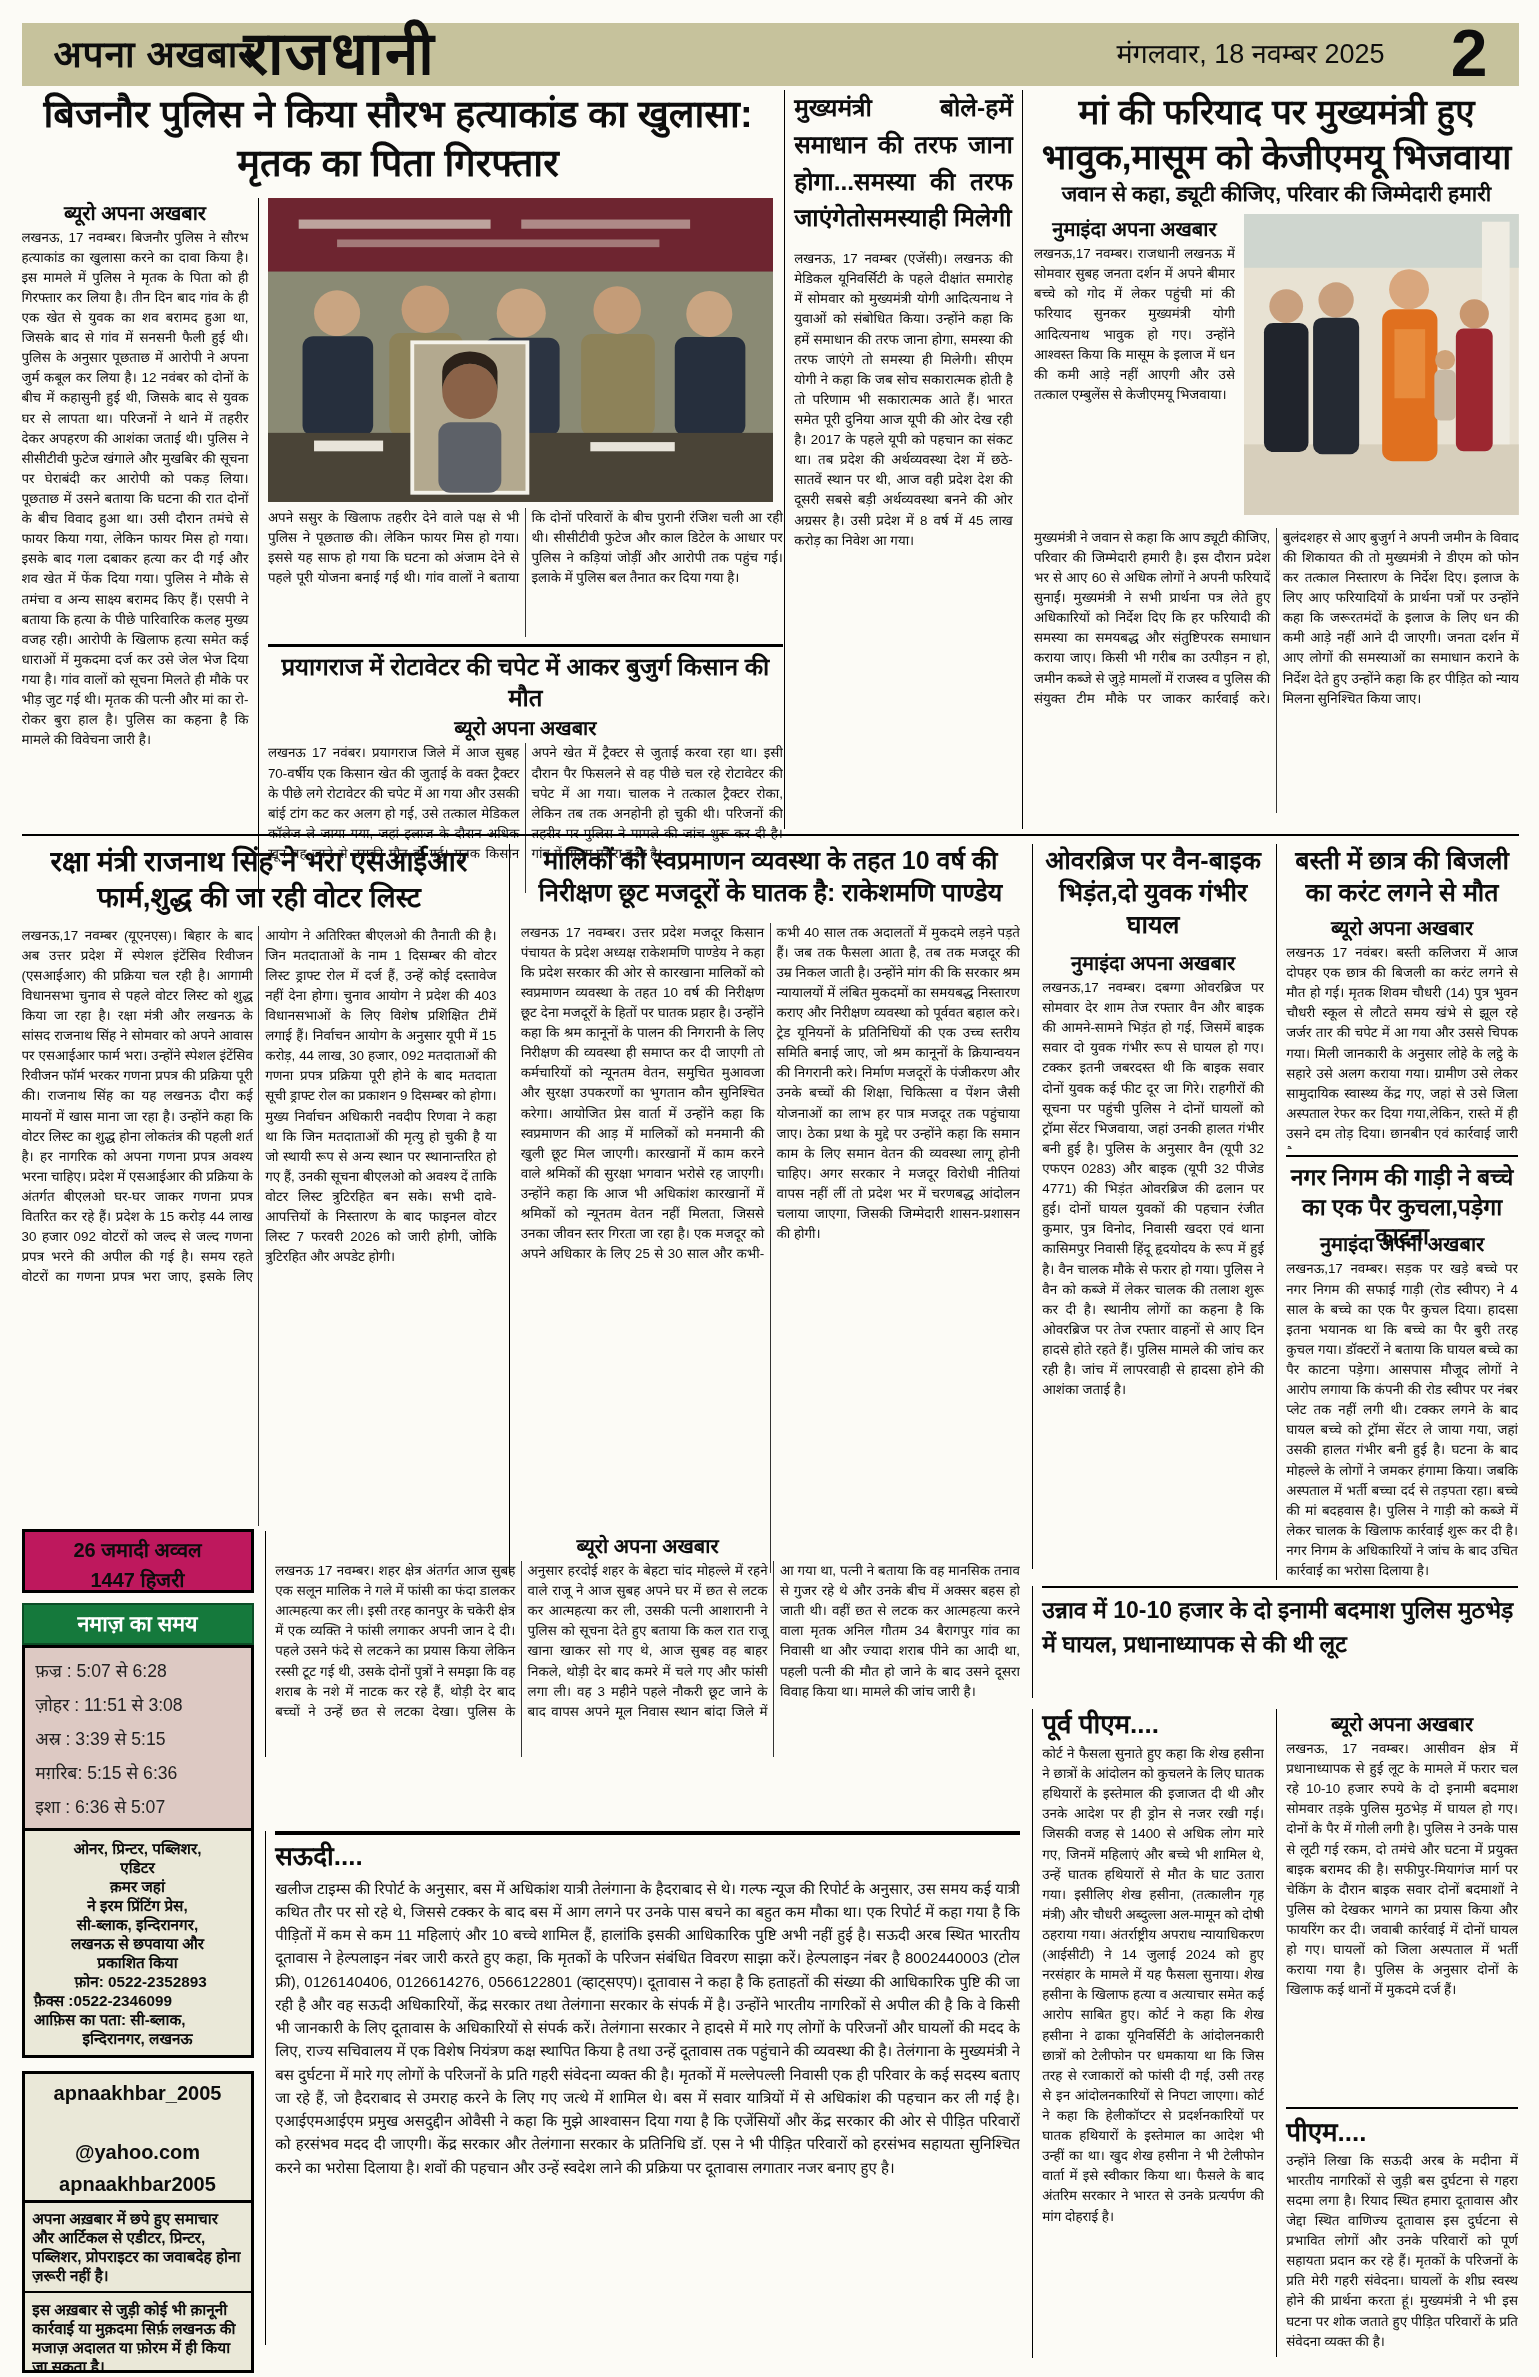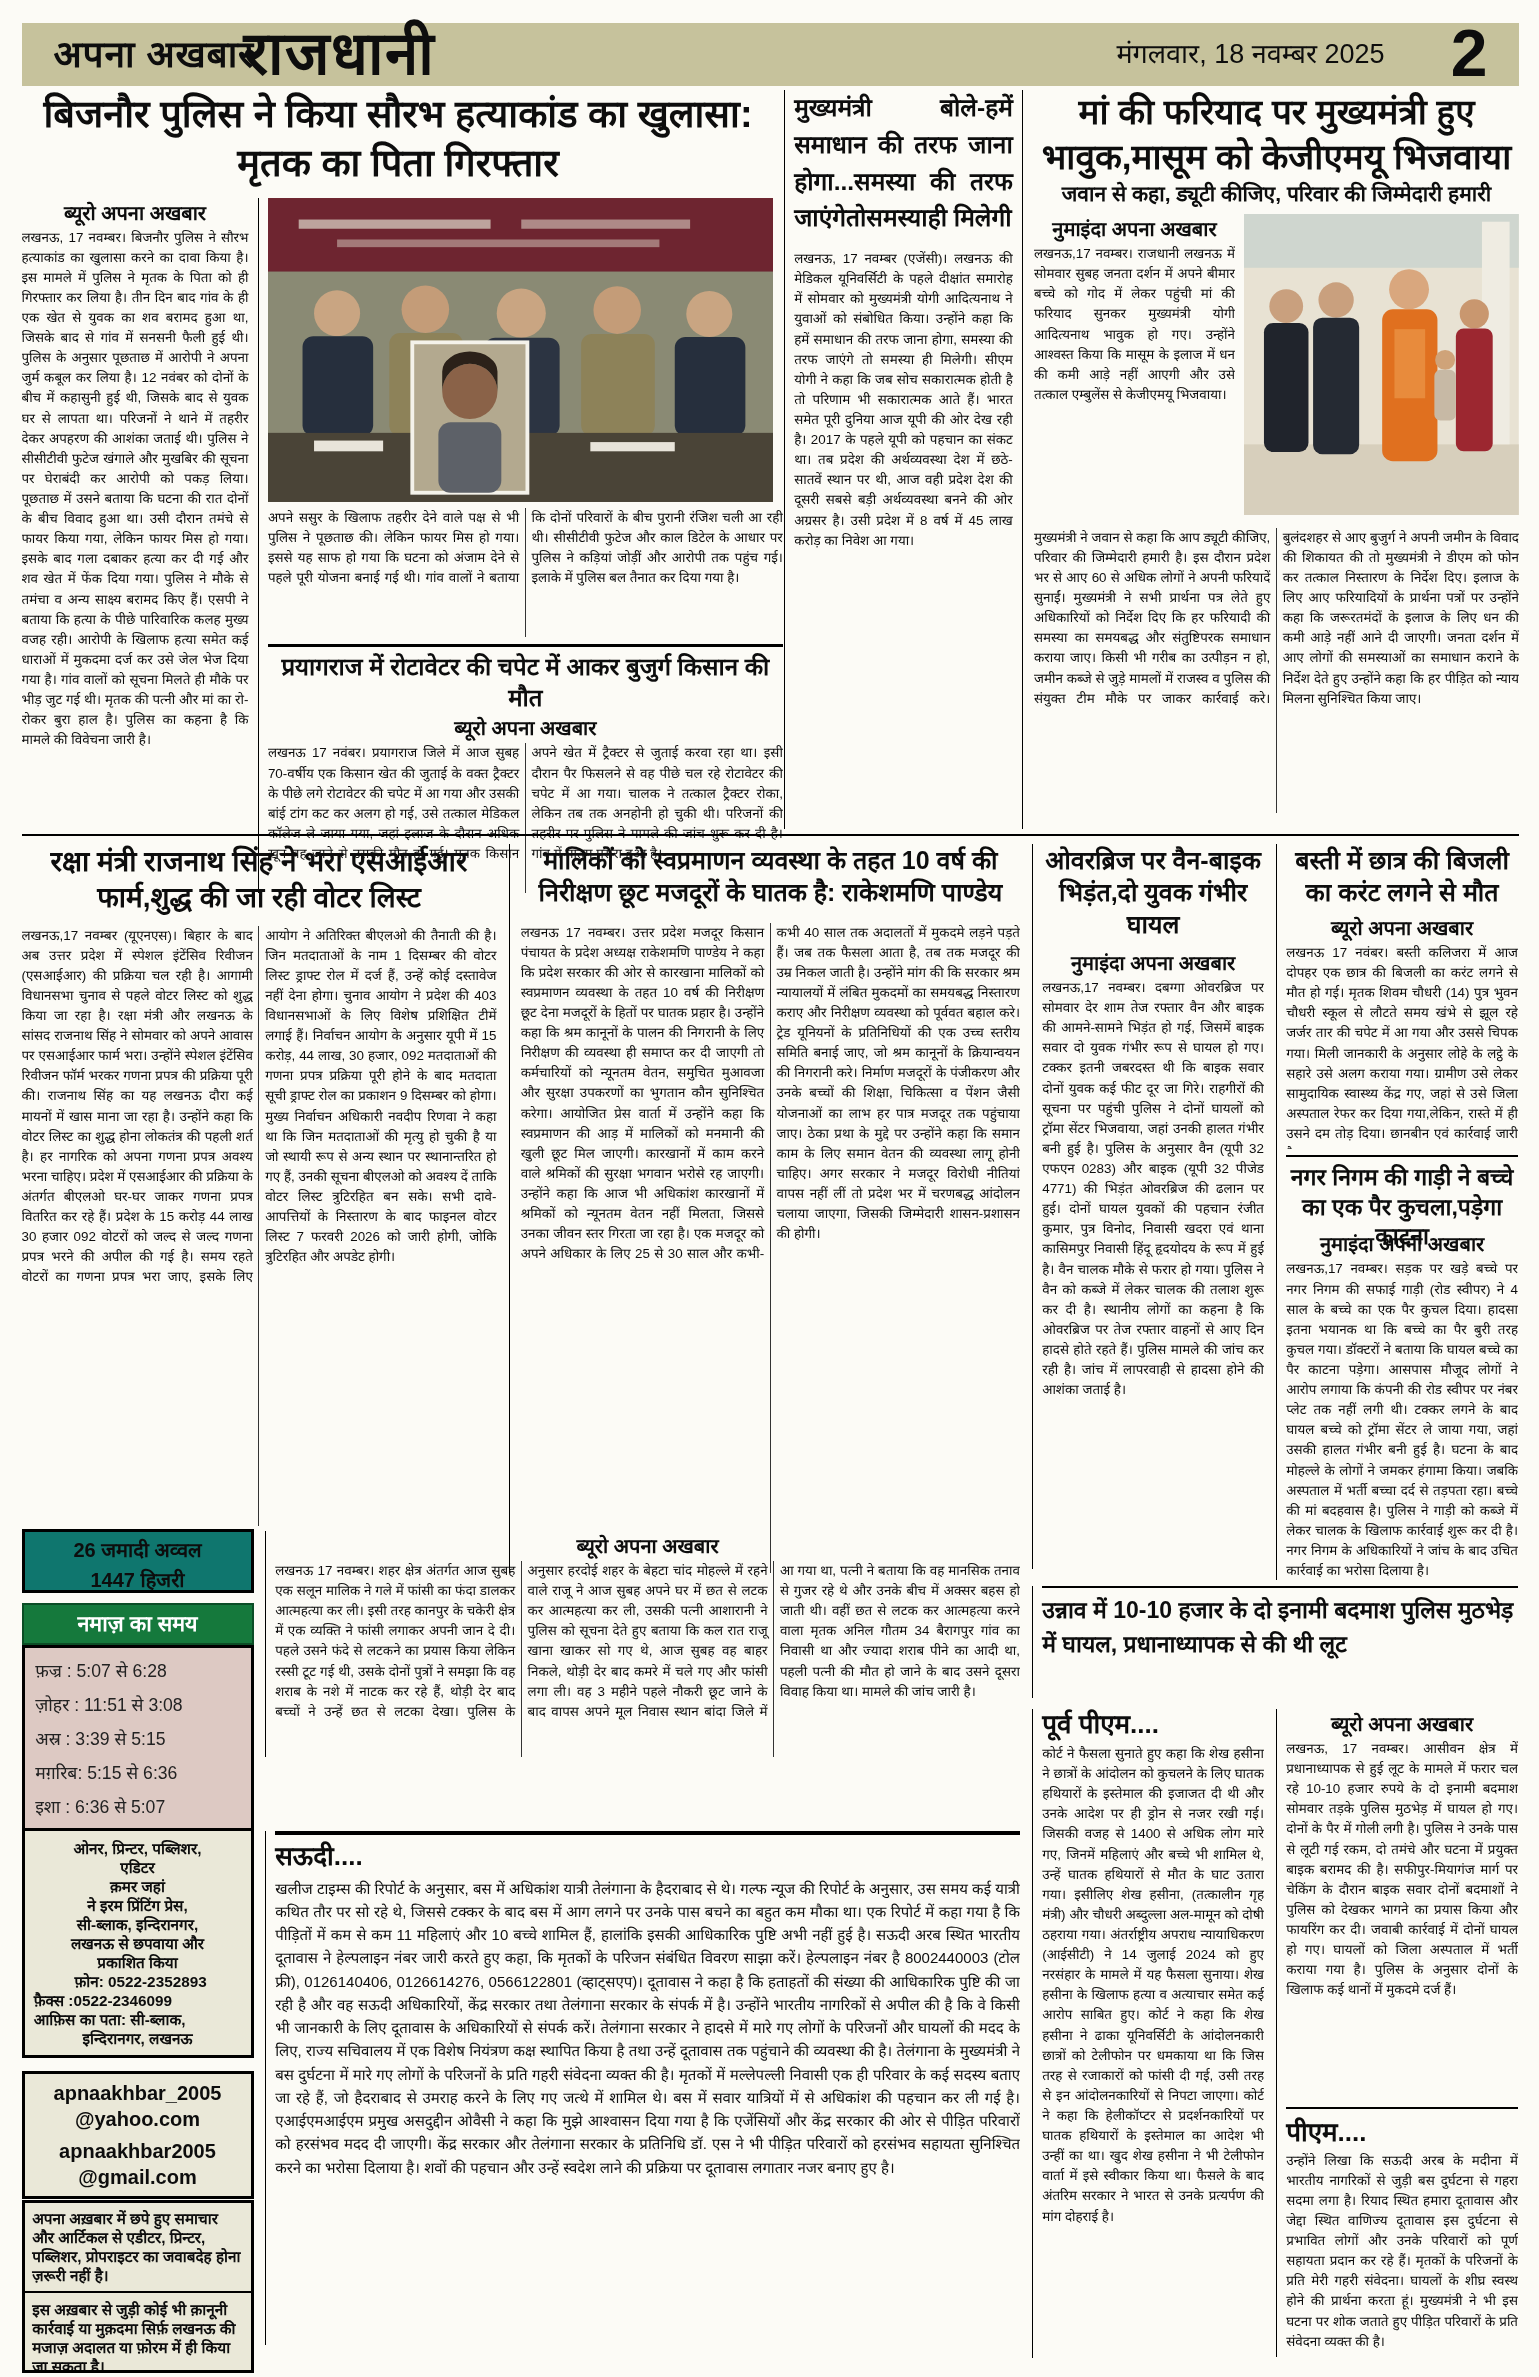--- a/index.html
+++ b/index.html
@@ -25,21 +25,21 @@
   .body-t{font-size:13.4px;line-height:1.5;text-align:justify;overflow:hidden;}
   .cols2{column-count:2;column-gap:12.3px;column-rule:0.8px solid #333;}
   .cols3{column-count:3;column-gap:12.3px;column-rule:0.8px solid #333;}
   .hrule{background:#000;height:2.3px;}
   .hrule4{background:#000;height:3.8px;}
   .secthead{font-weight:800;font-size:26px;line-height:1.2;}
   .vline-l{border-left:1.5px solid #000;}
   .vline-r{border-right:1.5px solid #000;}
   
   .box{border:3.1px solid #000;background:#eae8d8;}
-  .hijri{font-weight:800;font-size:20px;text-align:center;line-height:1.5;background:#0f766e;}
+  .hijri{font-weight:800;font-size:20px;text-align:center;line-height:1.5;background:#be185d;}
   .namaz-h{background:#15793c;color:#fff;font-weight:800;font-size:21.5px;text-align:center;line-height:38px;border:2.3px solid #0b4d25;}
   .namaz-b{background:#ddc9c3;border:3.1px solid #000;}
   .namaz-row{font-size:17.6px;line-height:34px;white-space:nowrap;padding:0 10.7px;color:#222;}
   .ownl{font-weight:700;font-size:15.3px;line-height:19px;text-align:center;}
   .maill{font-weight:800;font-size:20px;line-height:26px;text-align:center;font-family:"Liberation Sans",sans-serif;}
   .discl{font-weight:700;font-size:15.3px;line-height:19px;text-align:left;padding:6.1px 7.7px;}
   .photo{display:block;}
 </style>
 </head>
 <body>
@@ -225,21 +225,21 @@
     <div class="ownl">लखनऊ से छपवाया और</div>
     <div class="ownl">प्रकाशित किया</div>
     <div class="ownl" style="text-align:center;padding-left:6.1px;">फ़ोन: 0522-2352893</div>
     <div class="ownl" style="text-align:left;padding-left:6.1px;">फ़ैक्स :0522-2346099</div>
     <div class="ownl" style="text-align:left;padding-left:6.1px;">आफ़िस का पता: सी-ब्लाक,</div>
     <div class="ownl">इन्दिरानगर, लखनऊ</div>
   </div>
 
   <div class="abs box" style="left:21.5px;top:2071px;width:232px;box-sizing:border-box;padding:6.1px 1.5px;">
     <div class="maill">apnaakhbar_2005</div>
-    <div class="maill" style="margin-bottom:6.1px;">@yahoo.com</div>
+    <div class="maill" style="margin-bottom:6.1px;margin-top:33px;">@yahoo.com</div>
     <div class="maill">apnaakhbar2005</div>
     <div class="maill">@gmail.com</div>
   </div>
 
   <div class="abs box" style="left:21.5px;top:2200px;width:232px;height:173px;box-sizing:border-box;overflow:hidden;">
     <div class="discl">अपना अख़बार में छपे हुए समाचार और आर्टिकल से एडीटर, प्रिन्टर, पब्लिशर, प्रोपराइटर का जवाबदेह होना ज़रूरी नहीं है।</div>
     <div class="hrule"></div>
     <div class="discl">इस अख़बार से जुड़ी कोई भी क़ानूनी कार्रवाई या मुक़दमा सिर्फ़ लखनऊ की मजाज़ अदालत या फ़ोरम में ही किया जा सकता है।</div>
   </div>
 

